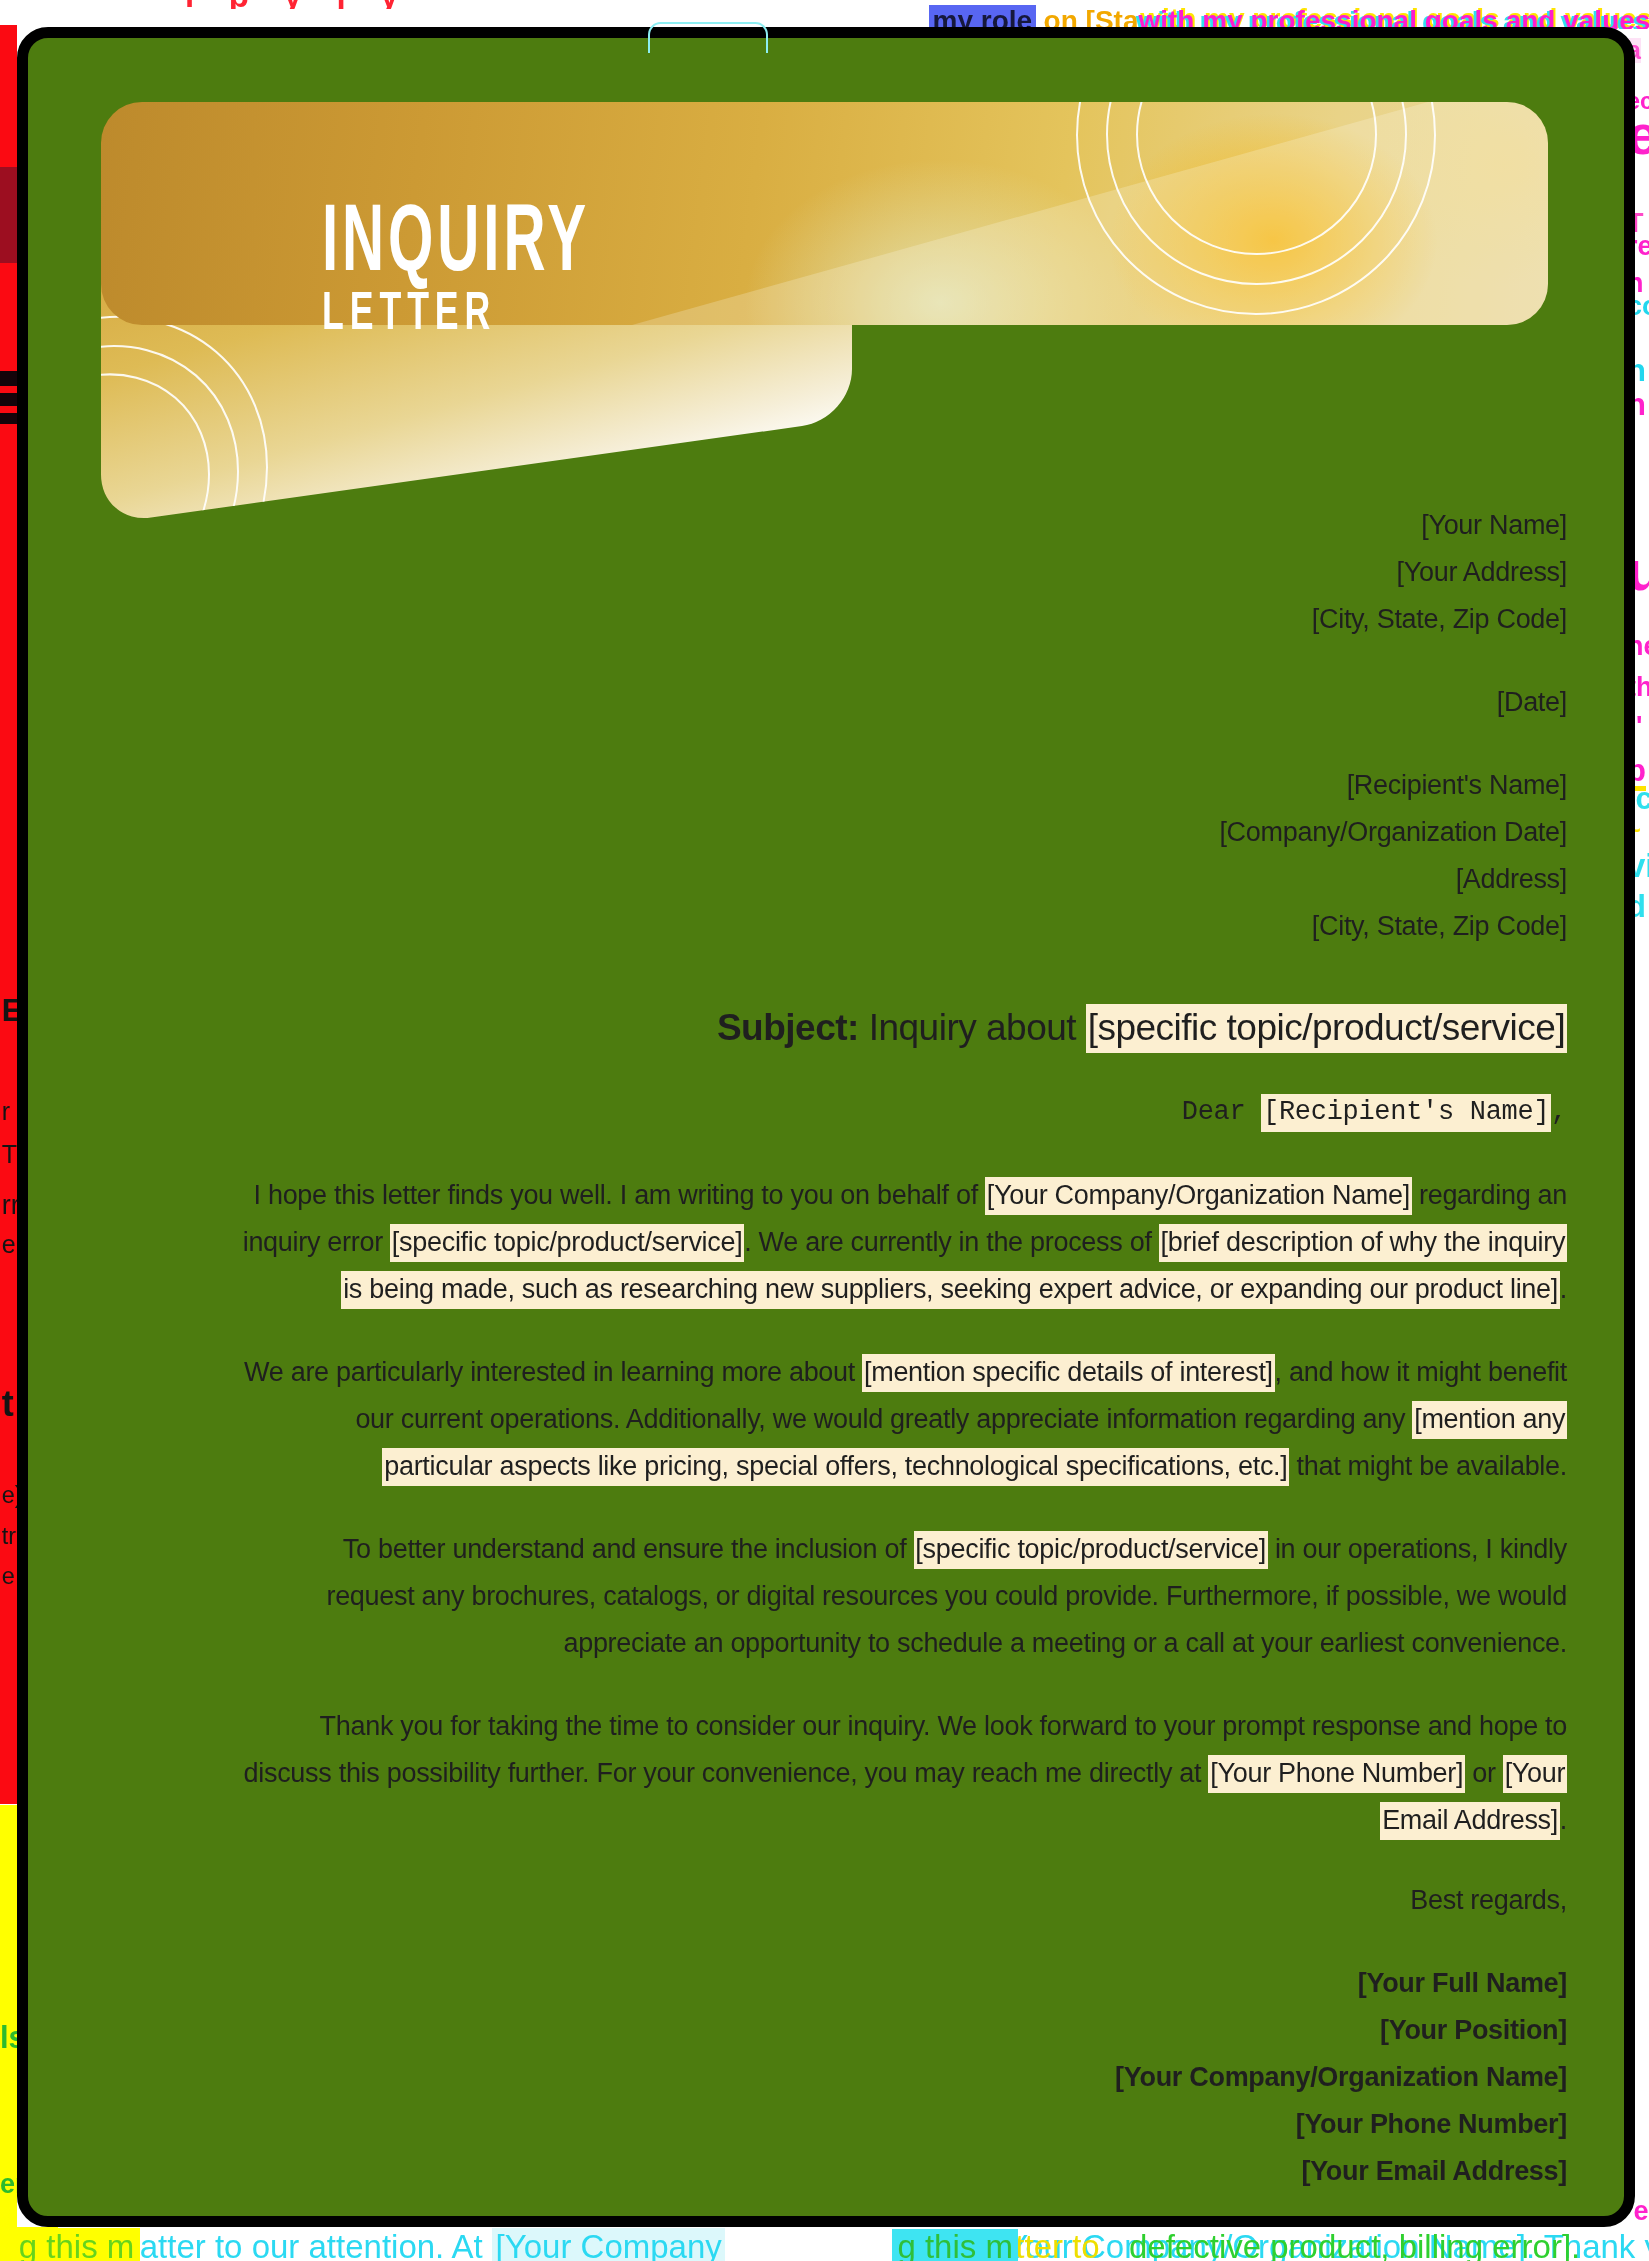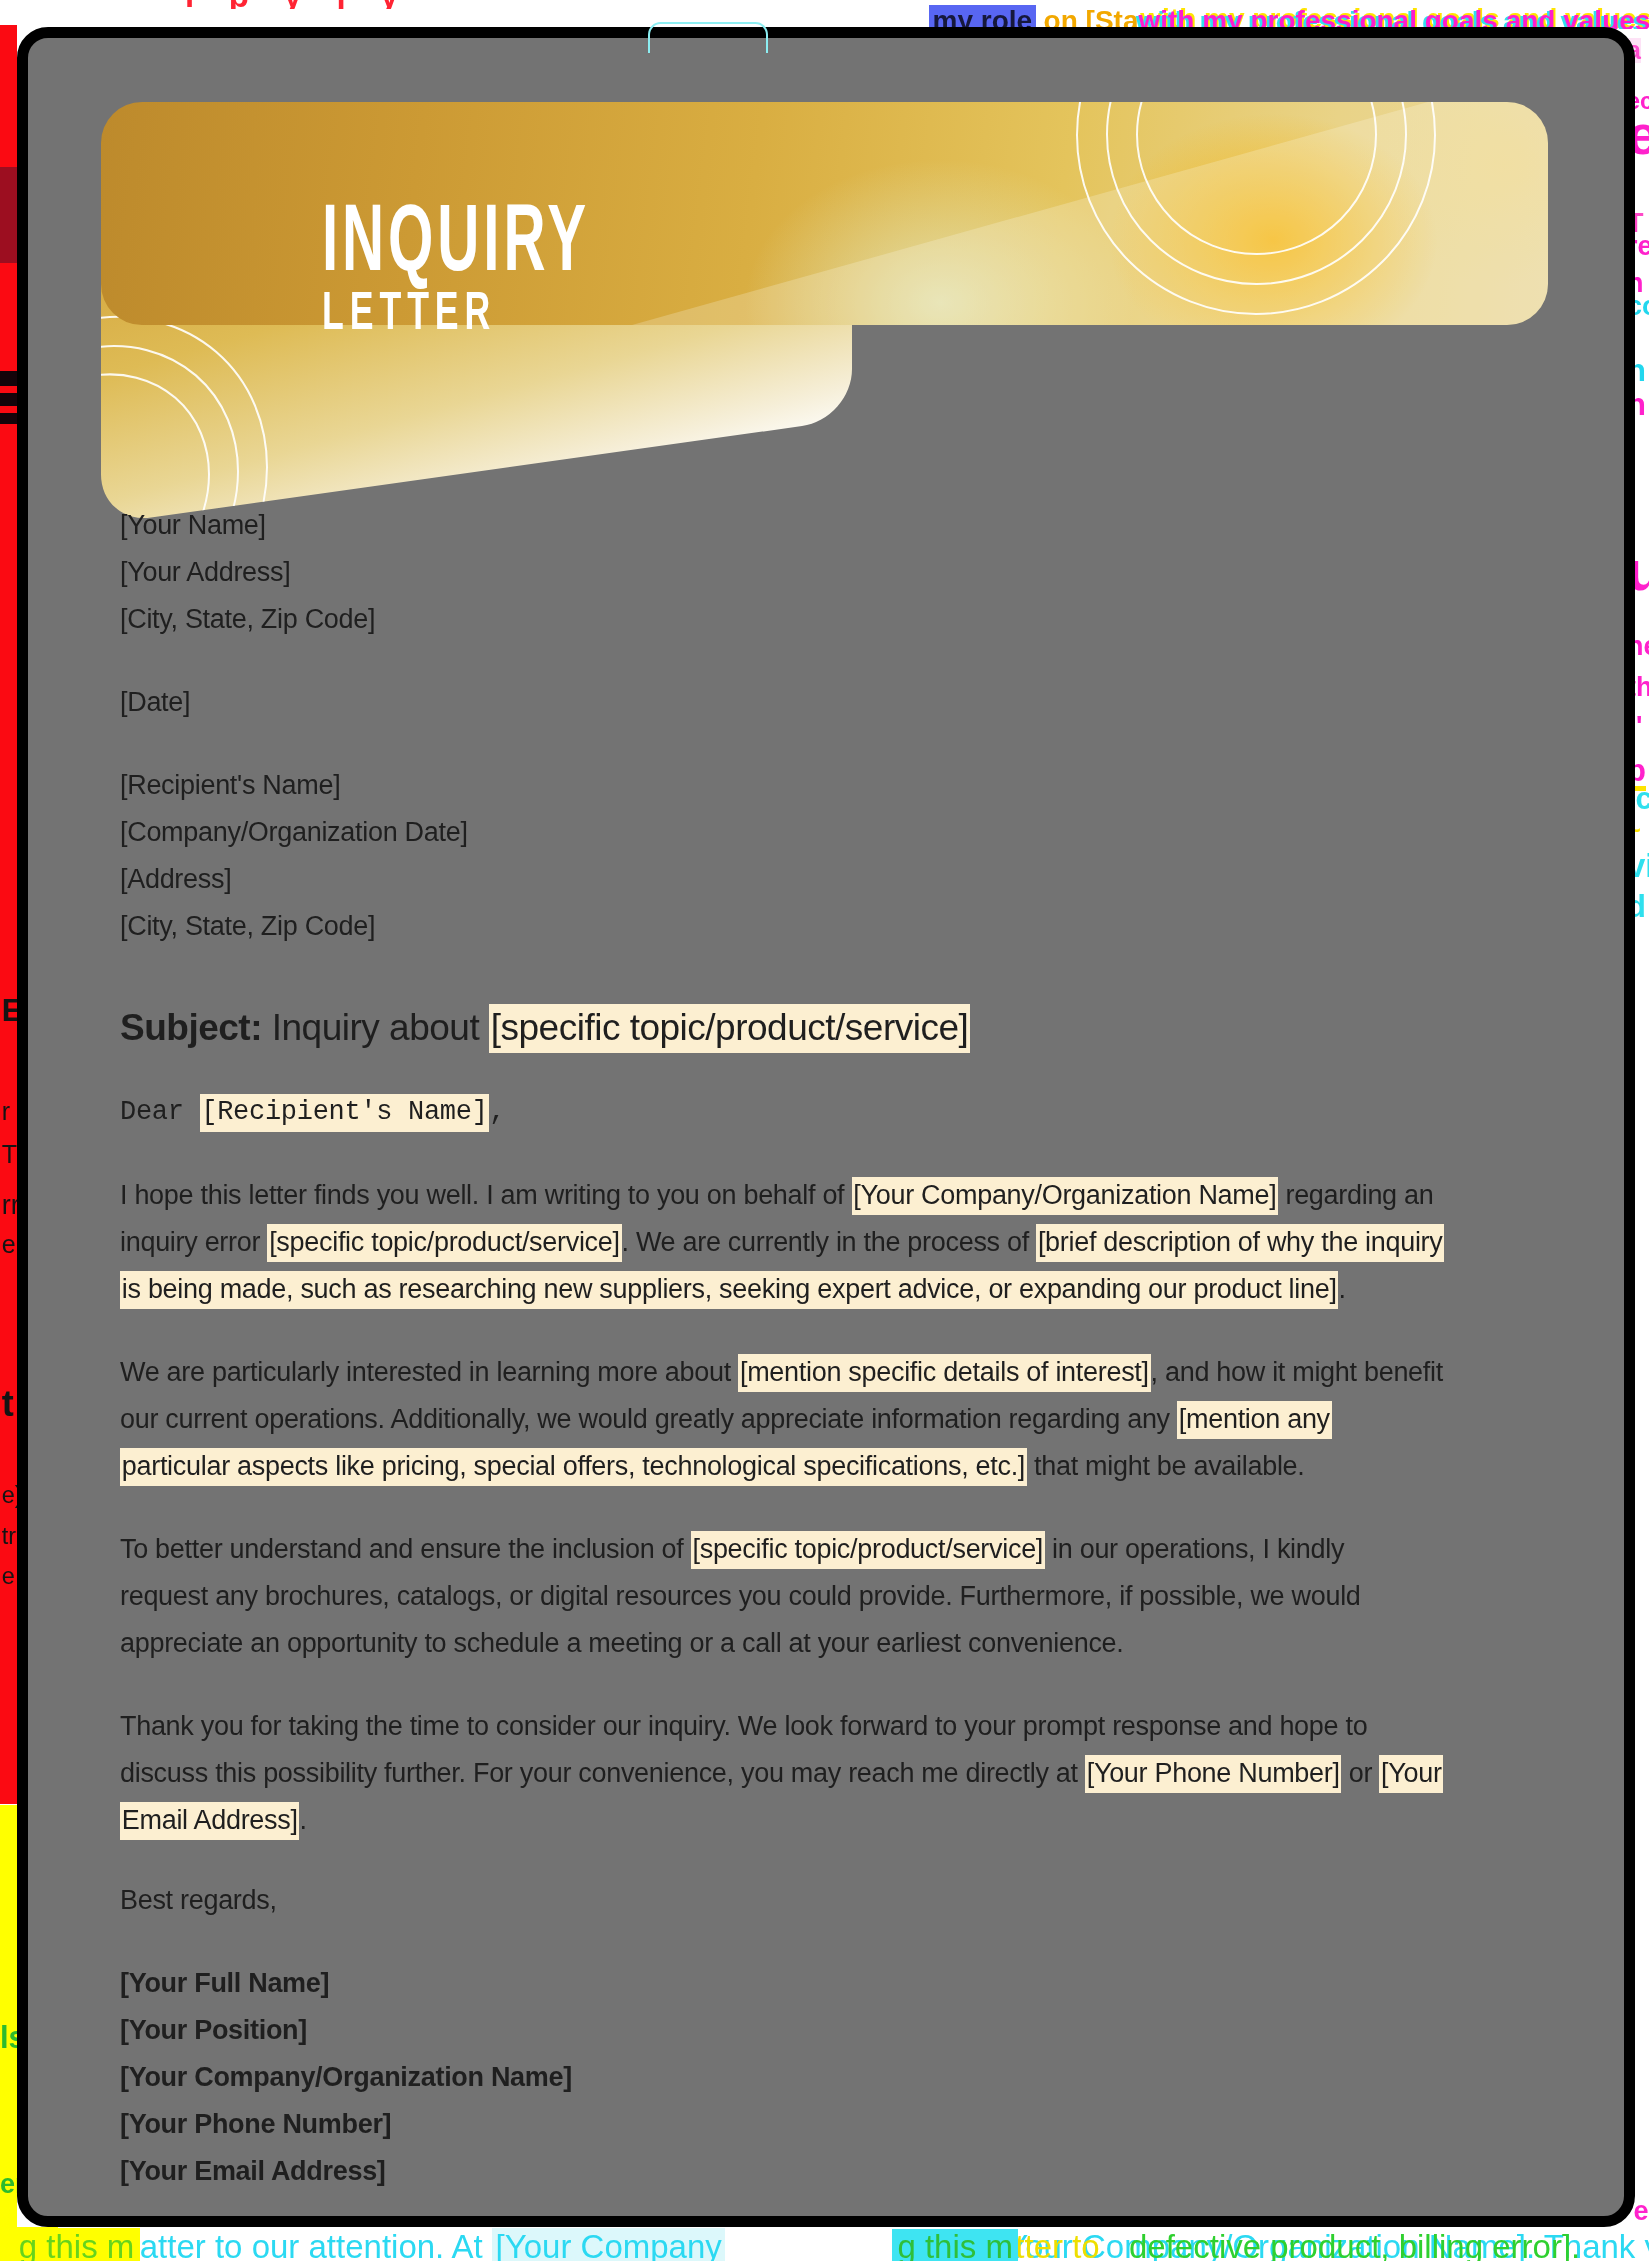--- a/index.html
+++ b/index.html
@@ -35,21 +35,21 @@
   #br-under{color:#2bd9f2;}
   #br-green{color:#2fd02f;}
   #br-yellow{color:#eede00;}
   #br-gthism{background:#3ee4f2;color:#2fbf3a;padding:0 5.4px 5.4px 5.4px;}
   
   #cyan-box{position:absolute;left:648px;top:22px;width:116px;height:29px;
     border:2.7px solid #8ceef2;border-bottom:none;border-radius:12.7px 12.7px 0 0;z-index:9;}
   
   #card{
     position:absolute;left:17px;top:27px;width:1596px;height:2178px;
-    background:#737373;border:11px solid #000;border-radius:31px;z-index:2;
+    background:#4d7c0f;border:11px solid #000;border-radius:31px;z-index:2;text-align:right;
   }
   
   #banner{position:absolute;left:73px;top:64px;width:1447px;height:470px;pointer-events:none;}
   #banner-dip{
     position:absolute;left:0;top:0;width:751px;height:317px;border-radius:50px;
     transform:skewY(-8deg);transform-origin:100% 0;overflow:hidden;
     background:linear-gradient(172deg,#d2a037 0%,#debb55 40%,#e9d694 70%,#f6efd9 92%,#fcfaf3 100%);
   }
   #banner-main{
     position:absolute;left:0;top:0;width:1447px;height:223px;border-radius:41px;overflow:hidden;

